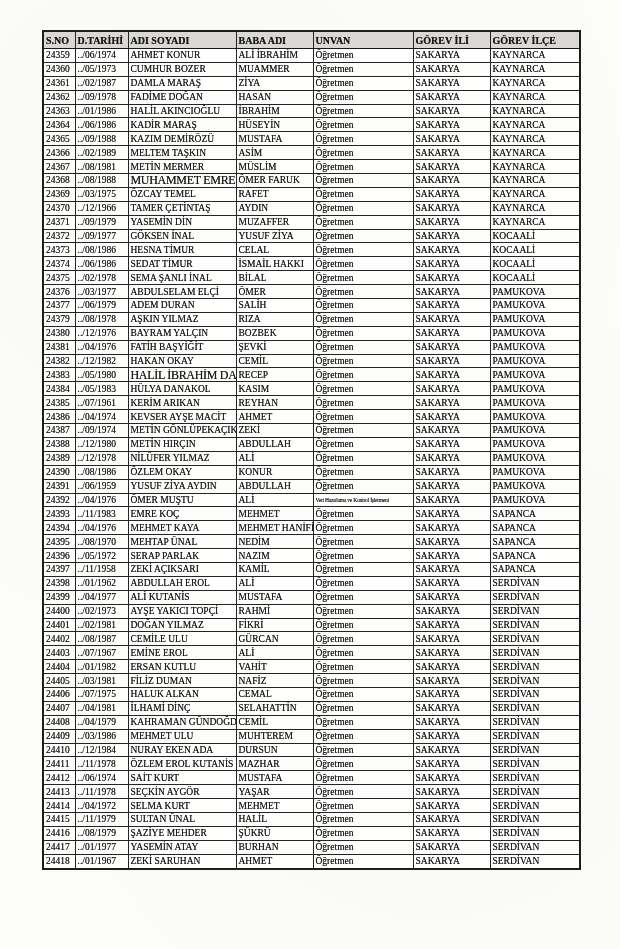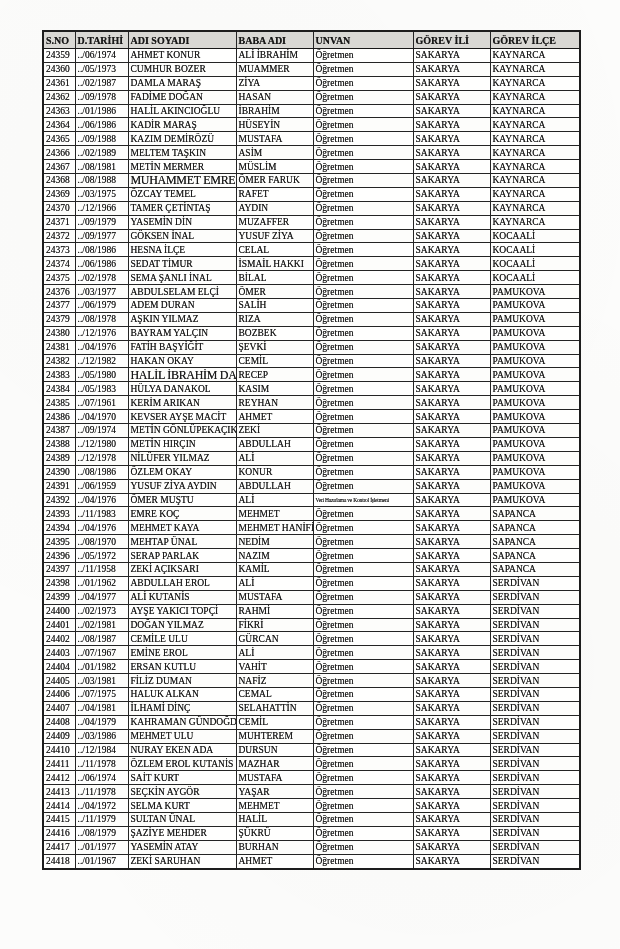--- a/index.html
+++ b/index.html
@@ -209,21 +209,21 @@
           <td>../09/1977</td>
           <td>GÖKSEN İNAL</td>
           <td>YUSUF ZİYA</td>
           <td>Öğretmen</td>
           <td>SAKARYA</td>
           <td>KOCAALİ</td>
         </tr>
         <tr>
           <td>24373</td>
           <td>../08/1986</td>
-          <td>HESNA İLÇE</td>
+          <td>HESNA TİMUR</td>
           <td>CELAL</td>
           <td>Öğretmen</td>
           <td>SAKARYA</td>
           <td>KOCAALİ</td>
         </tr>
         <tr>
           <td>24374</td>
           <td>../06/1986</td>
           <td>SEDAT TİMUR</td>
           <td>İSMAİL HAKKI</td>
@@ -316,21 +316,21 @@
           <td>24385</td>
           <td>../07/1961</td>
           <td>KERİM ARIKAN</td>
           <td>REYHAN</td>
           <td>Öğretmen</td>
           <td>SAKARYA</td>
           <td>PAMUKOVA</td>
         </tr>
         <tr>
           <td>24386</td>
-          <td>../04/1970</td>
+          <td>../04/1974</td>
           <td>KEVSER AYŞE MACİT</td>
           <td>AHMET</td>
           <td>Öğretmen</td>
           <td>SAKARYA</td>
           <td>PAMUKOVA</td>
         </tr>
         <tr>
           <td>24387</td>
           <td>../09/1974</td>
           <td>METİN GÖNLÜPEKAÇIK</td>

